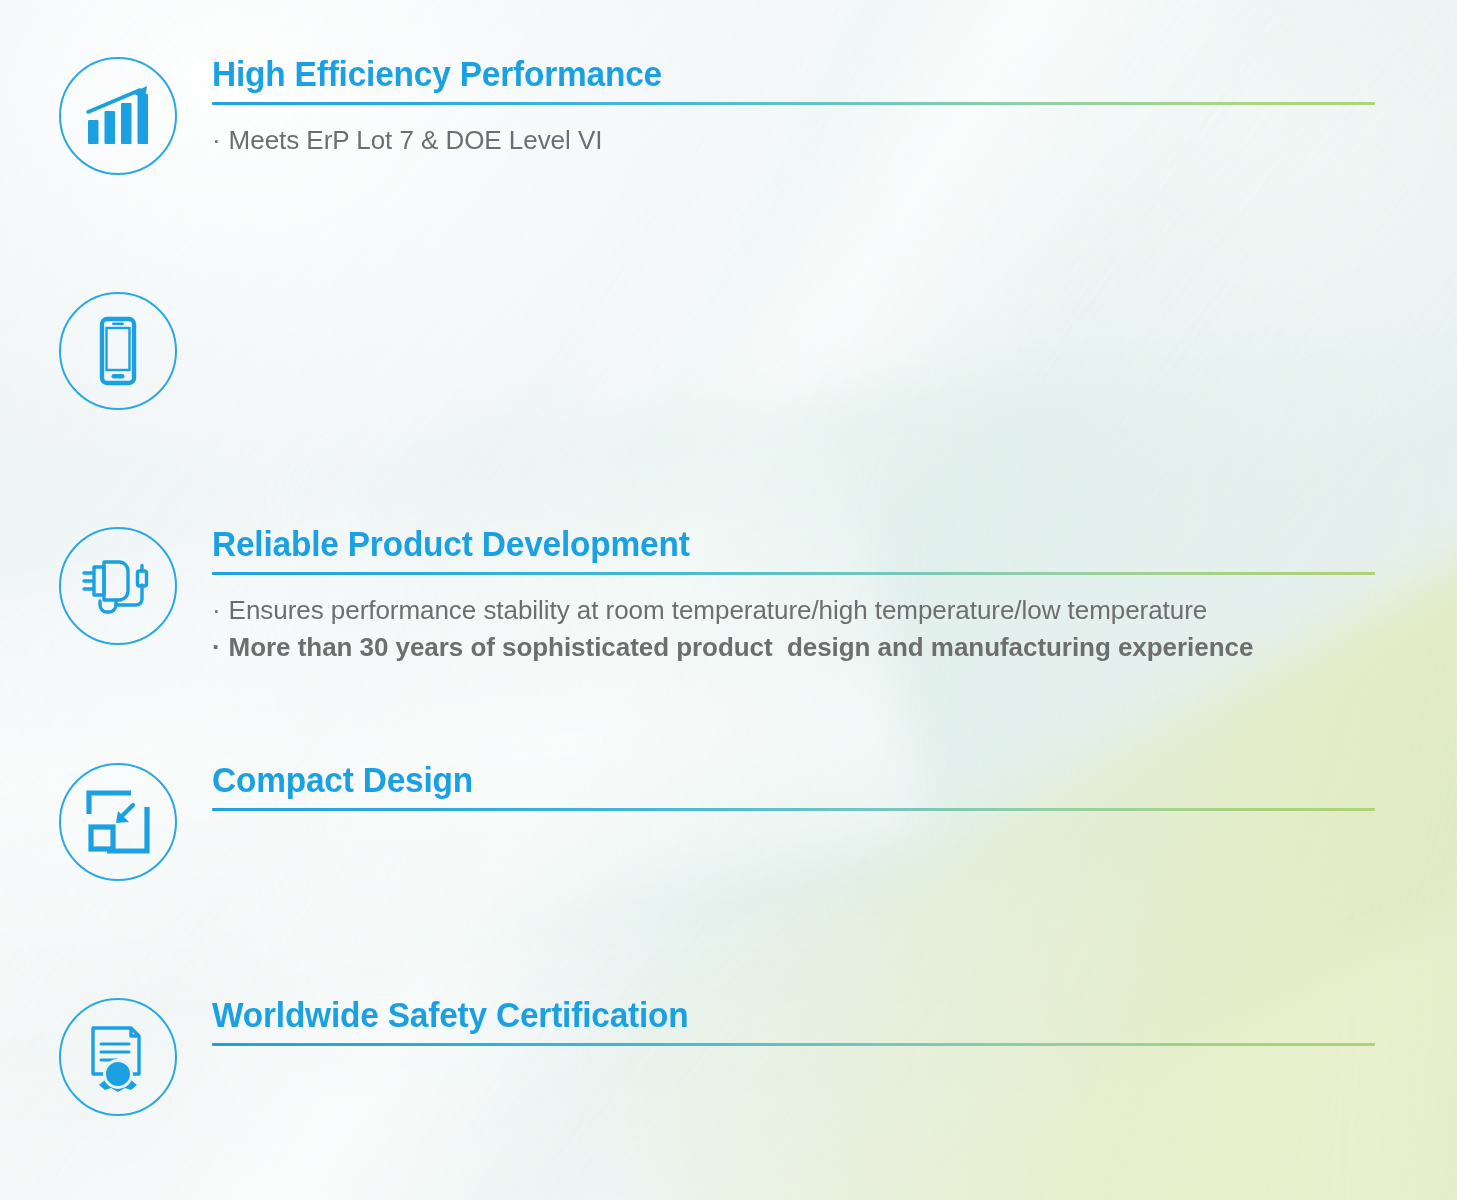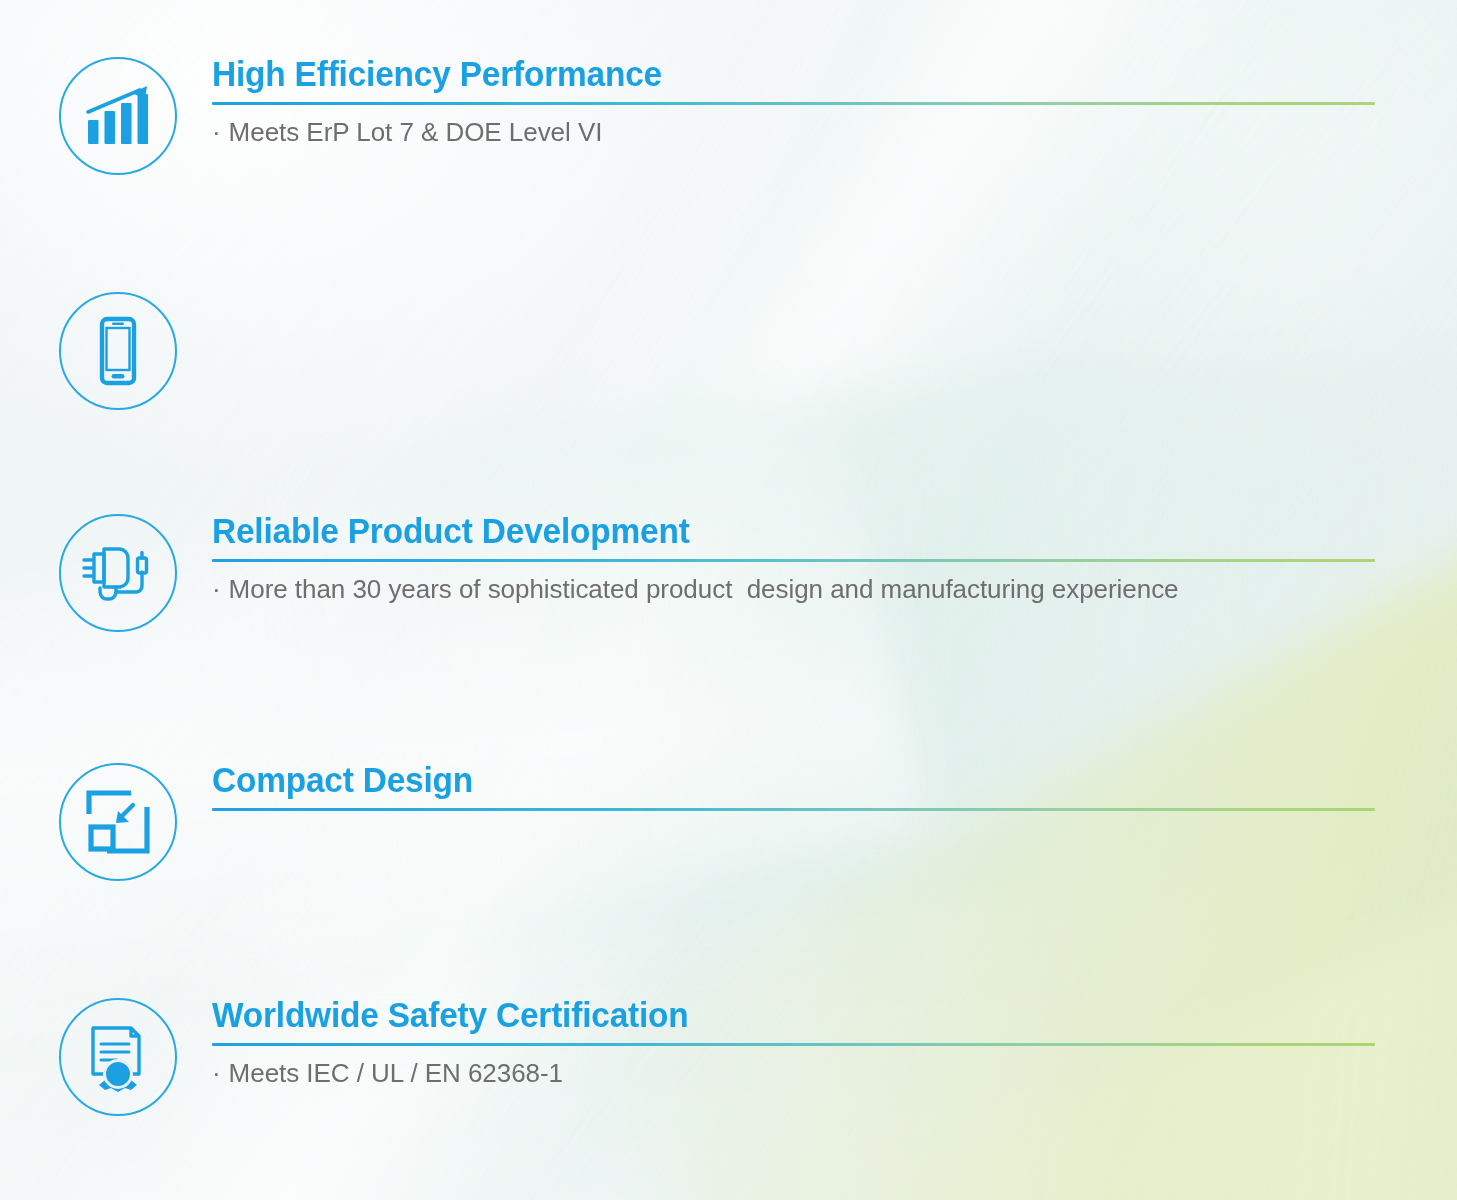--- a/index.html
+++ b/index.html
@@ -161,21 +161,21 @@
        #1fa2e0 0%,
        #2aabdf 18%,
        #44b9d6 38%,
        #6dc5c0 55%,
        #94cfa5 72%,
        #a8d382 88%,
        #aed377 100%);
     border-radius: 1px;
   }
   .lines {
-    margin-top: 10px;
+    margin-top: 18px;
   }
   .line {
     font-size: 26px;
     color: #6e6e6e;
     line-height: 1.37;
     padding-left: 15px;
     text-indent: -15px;
     white-space: pre-wrap;
     letter-spacing: -.05px;
   }
@@ -234,21 +234,21 @@
           <svg width="48" height="70" viewBox="0 0 48 70">
             <rect x="8" y="3" width="32" height="64" rx="5" ry="5" fill="none" stroke="#1ba1e2" stroke-width="4.4"></rect>
             <rect x="12.5" y="12" width="23" height="42" fill="none" stroke="#1ba1e2" stroke-width="2.4"></rect>
             <rect x="18" y="6.5" width="12" height="2.6" rx="1.3" fill="#1ba1e2"></rect>
             <rect x="17.5" y="58" width="13" height="4.6" rx="2.3" fill="#1ba1e2"></rect>
           </svg>
         </div>
       </div>
     </div>
 
-    <div class="feature" style="top:511px">
+    <div class="feature" style="top:524px">
       <div class="icon-wrap">
         <div class="icon-circle">
           <svg width="76" height="70" viewBox="0 0 76 70">
             <g fill="none" stroke="#1ba1e2" stroke-width="3.4" stroke-linejoin="round" stroke-linecap="round">
               <path d="M24 11 h15 a9 9 0 0 1 9 9 v20 a9 9 0 0 1 -9 9 h-15 z"></path>
               <rect x="14" y="16" width="10" height="28"></rect>
               <line x1="4" y1="22" x2="13" y2="22"></line>
               <line x1="4" y1="30" x2="13" y2="30"></line>
               <line x1="4" y1="38" x2="13" y2="38"></line>
               <path d="M36 49 v5 a7 7 0 0 1 -7 7 h-2 a7 7 0 0 1 -7 -7 v-4"></path>
@@ -256,20 +256,21 @@
               <rect x="57.5" y="20" width="9" height="15" rx="2"></rect>
               <line x1="62" y1="14.5" x2="62" y2="20"></line>
             </g>
           </svg>
         </div>
       </div>
       <div class="feature-body">
         <div class="feature-title">Reliable Product Development</div>
         <div class="divider"></div>
         <div class="lines">
+          <div class="line"><span class="bullet">·</span><span>Ensures performance stability at room temperature/high temperature/low temperature</span></div>
           <div class="line"><span class="bullet">·</span><span>More than 30 years of sophisticated product  design and manufacturing experience</span></div>
         </div>
       </div>
     </div>
 
     <div class="feature" style="top:760px">
       <div class="icon-wrap">
         <div class="icon-circle">
           <svg width="66" height="66" viewBox="0 0 66 66">
             <g fill="none" stroke="#1ba1e2" stroke-width="5.2">
@@ -307,20 +308,17 @@
               <polygon points="26,50 33,44 40,50 48,50 46,58 52,63 46,68 40,66 33,70 26,66 20,68 14,63 20,58 18,50"></polygon>
             </g>
             <circle cx="33" cy="52" r="13.5" fill="#1ba1e2" stroke="#eaf0f3" stroke-width="3"></circle>
             <circle cx="33" cy="52" r="9" fill="#1ba1e2"></circle>
           </svg>
         </div>
       </div>
       <div class="feature-body">
         <div class="feature-title">Worldwide Safety Certification</div>
         <div class="divider"></div>
-        <div class="lines">
-          <div class="line"><span class="bullet">·</span><span>Meets IEC / UL / EN 62368-1</span></div>
-        </div>
       </div>
     </div>
 
   </div>
 </div>
 
 </body></html>

